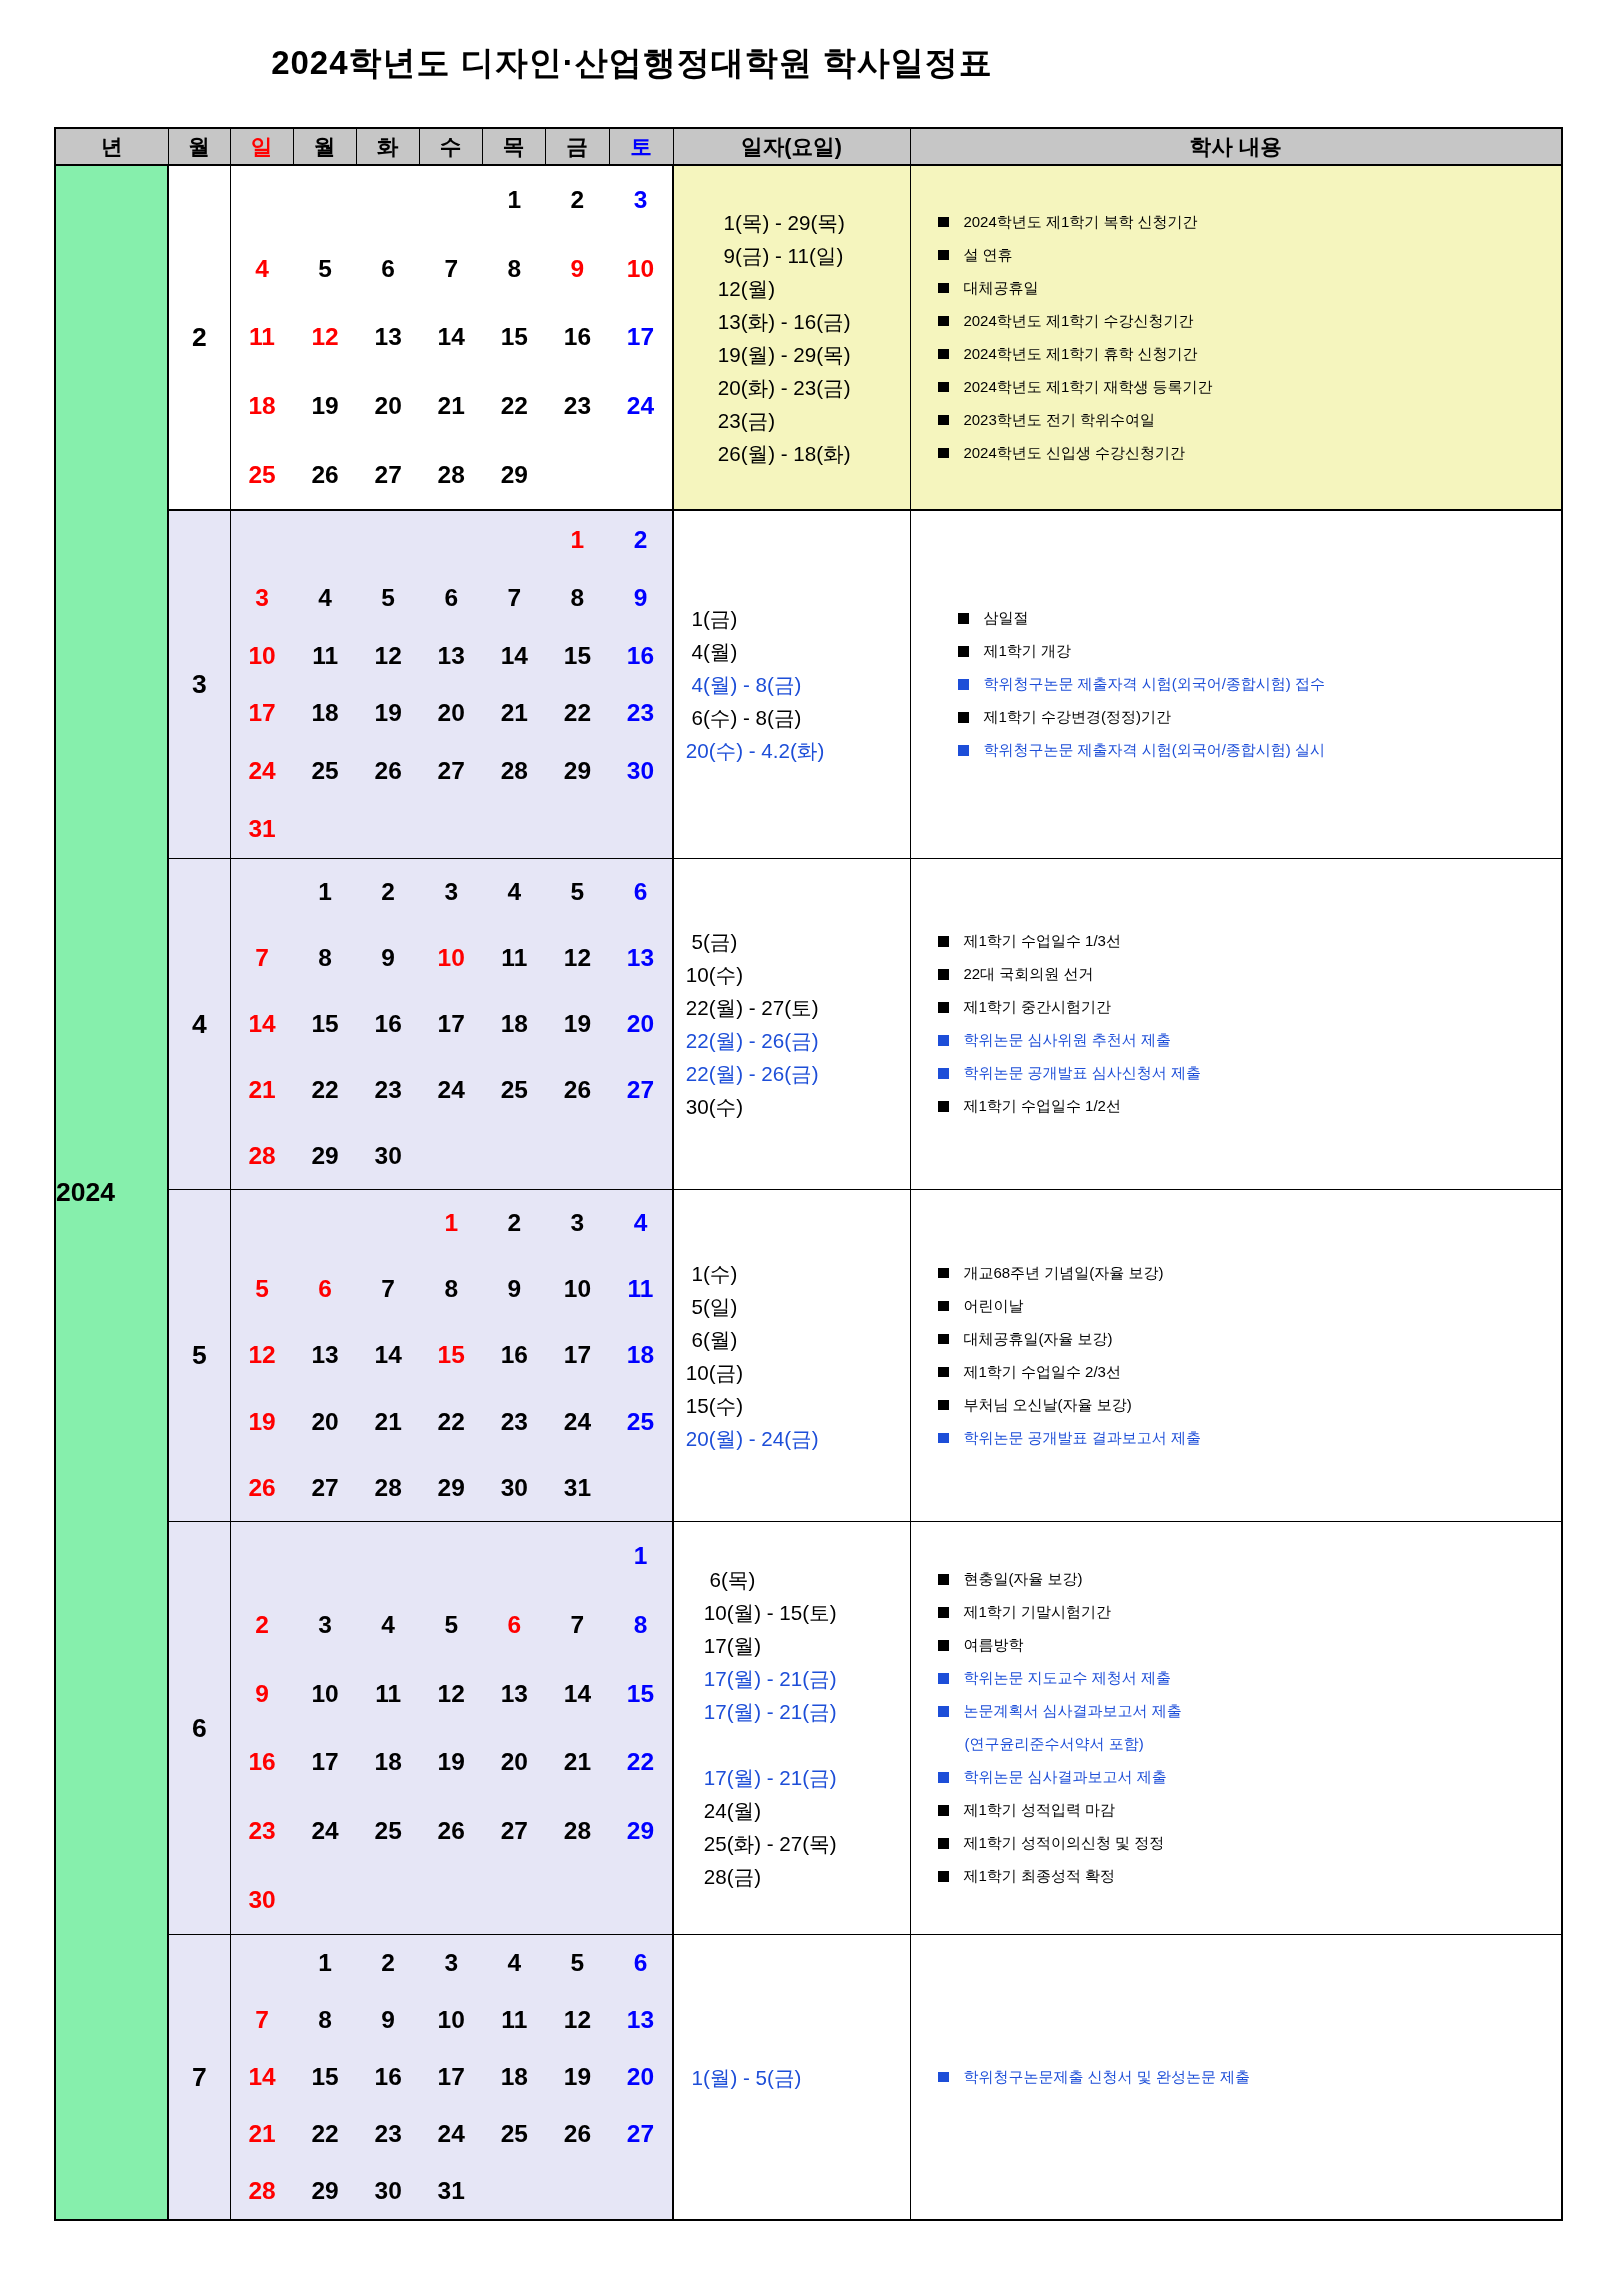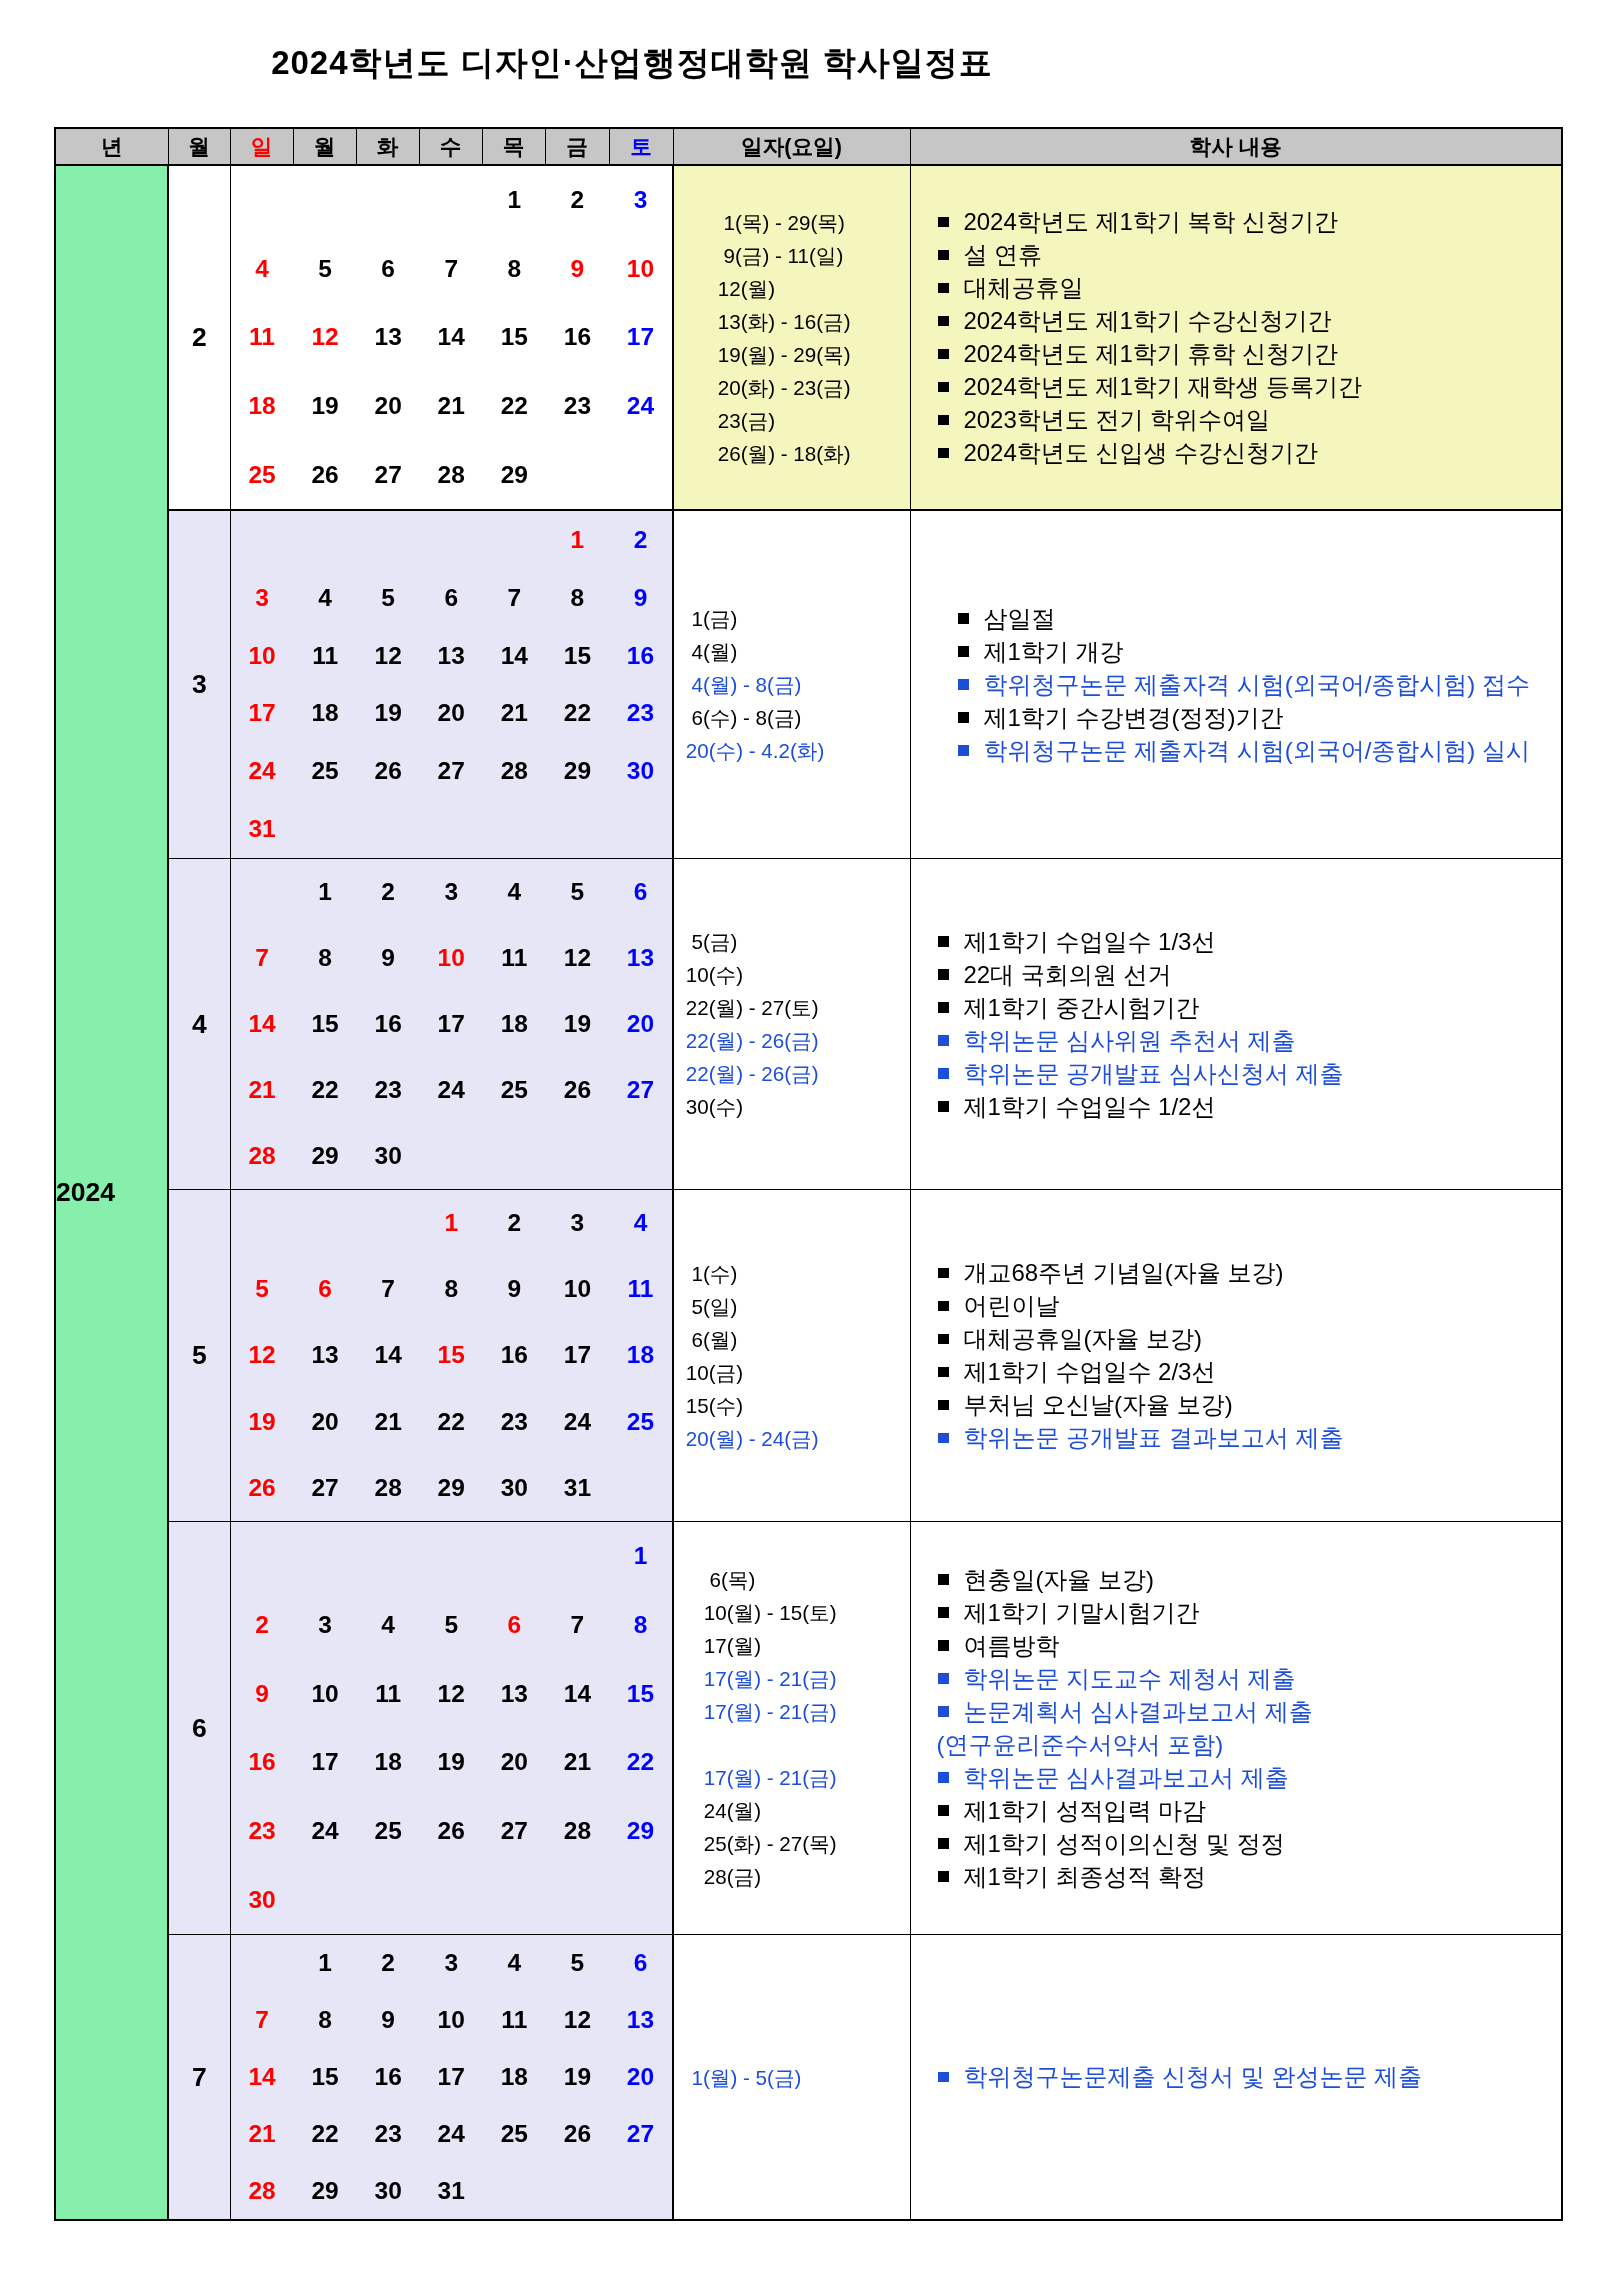--- a/index.html
+++ b/index.html
@@ -38,23 +38,23 @@
     display:flex; align-items:center; justify-content:center;
     font-size:24.5px; font-weight:bold;
   }
   .stack{ display:flex; flex-direction:column; justify-content:center; overflow:hidden; }
   .date-line{
     flex:none; height:33px; line-height:33px; font-size:20.6px;
     padding-left:11.8px; white-space:pre;
   }
   .content-line{
     flex:none; height:33px; display:flex; align-items:center;
-    padding-left:27.4px; font-size:24px; white-space:pre;
-  }
-  .content-line.cont{ padding-left:26px; }
+    padding-left:27.4px; font-size:15px; white-space:pre;
+  }
+  .content-line.cont{ padding-left:26px;margin-left:28px; }
   .bullet{ width:10.8px; height:10.8px; background:currentColor; margin-right:14.7px; flex:none; }
   .k{ color:#000000; }
   .u{ color:#1d4ed8; }
   .r{ color:#FF0000; }
   .b{ color:#0000FF; }
 </style>
 </head>
 <body>
 
 <div class="title">2024학년도  디자인·산업행정대학원  학사일정표</div>

